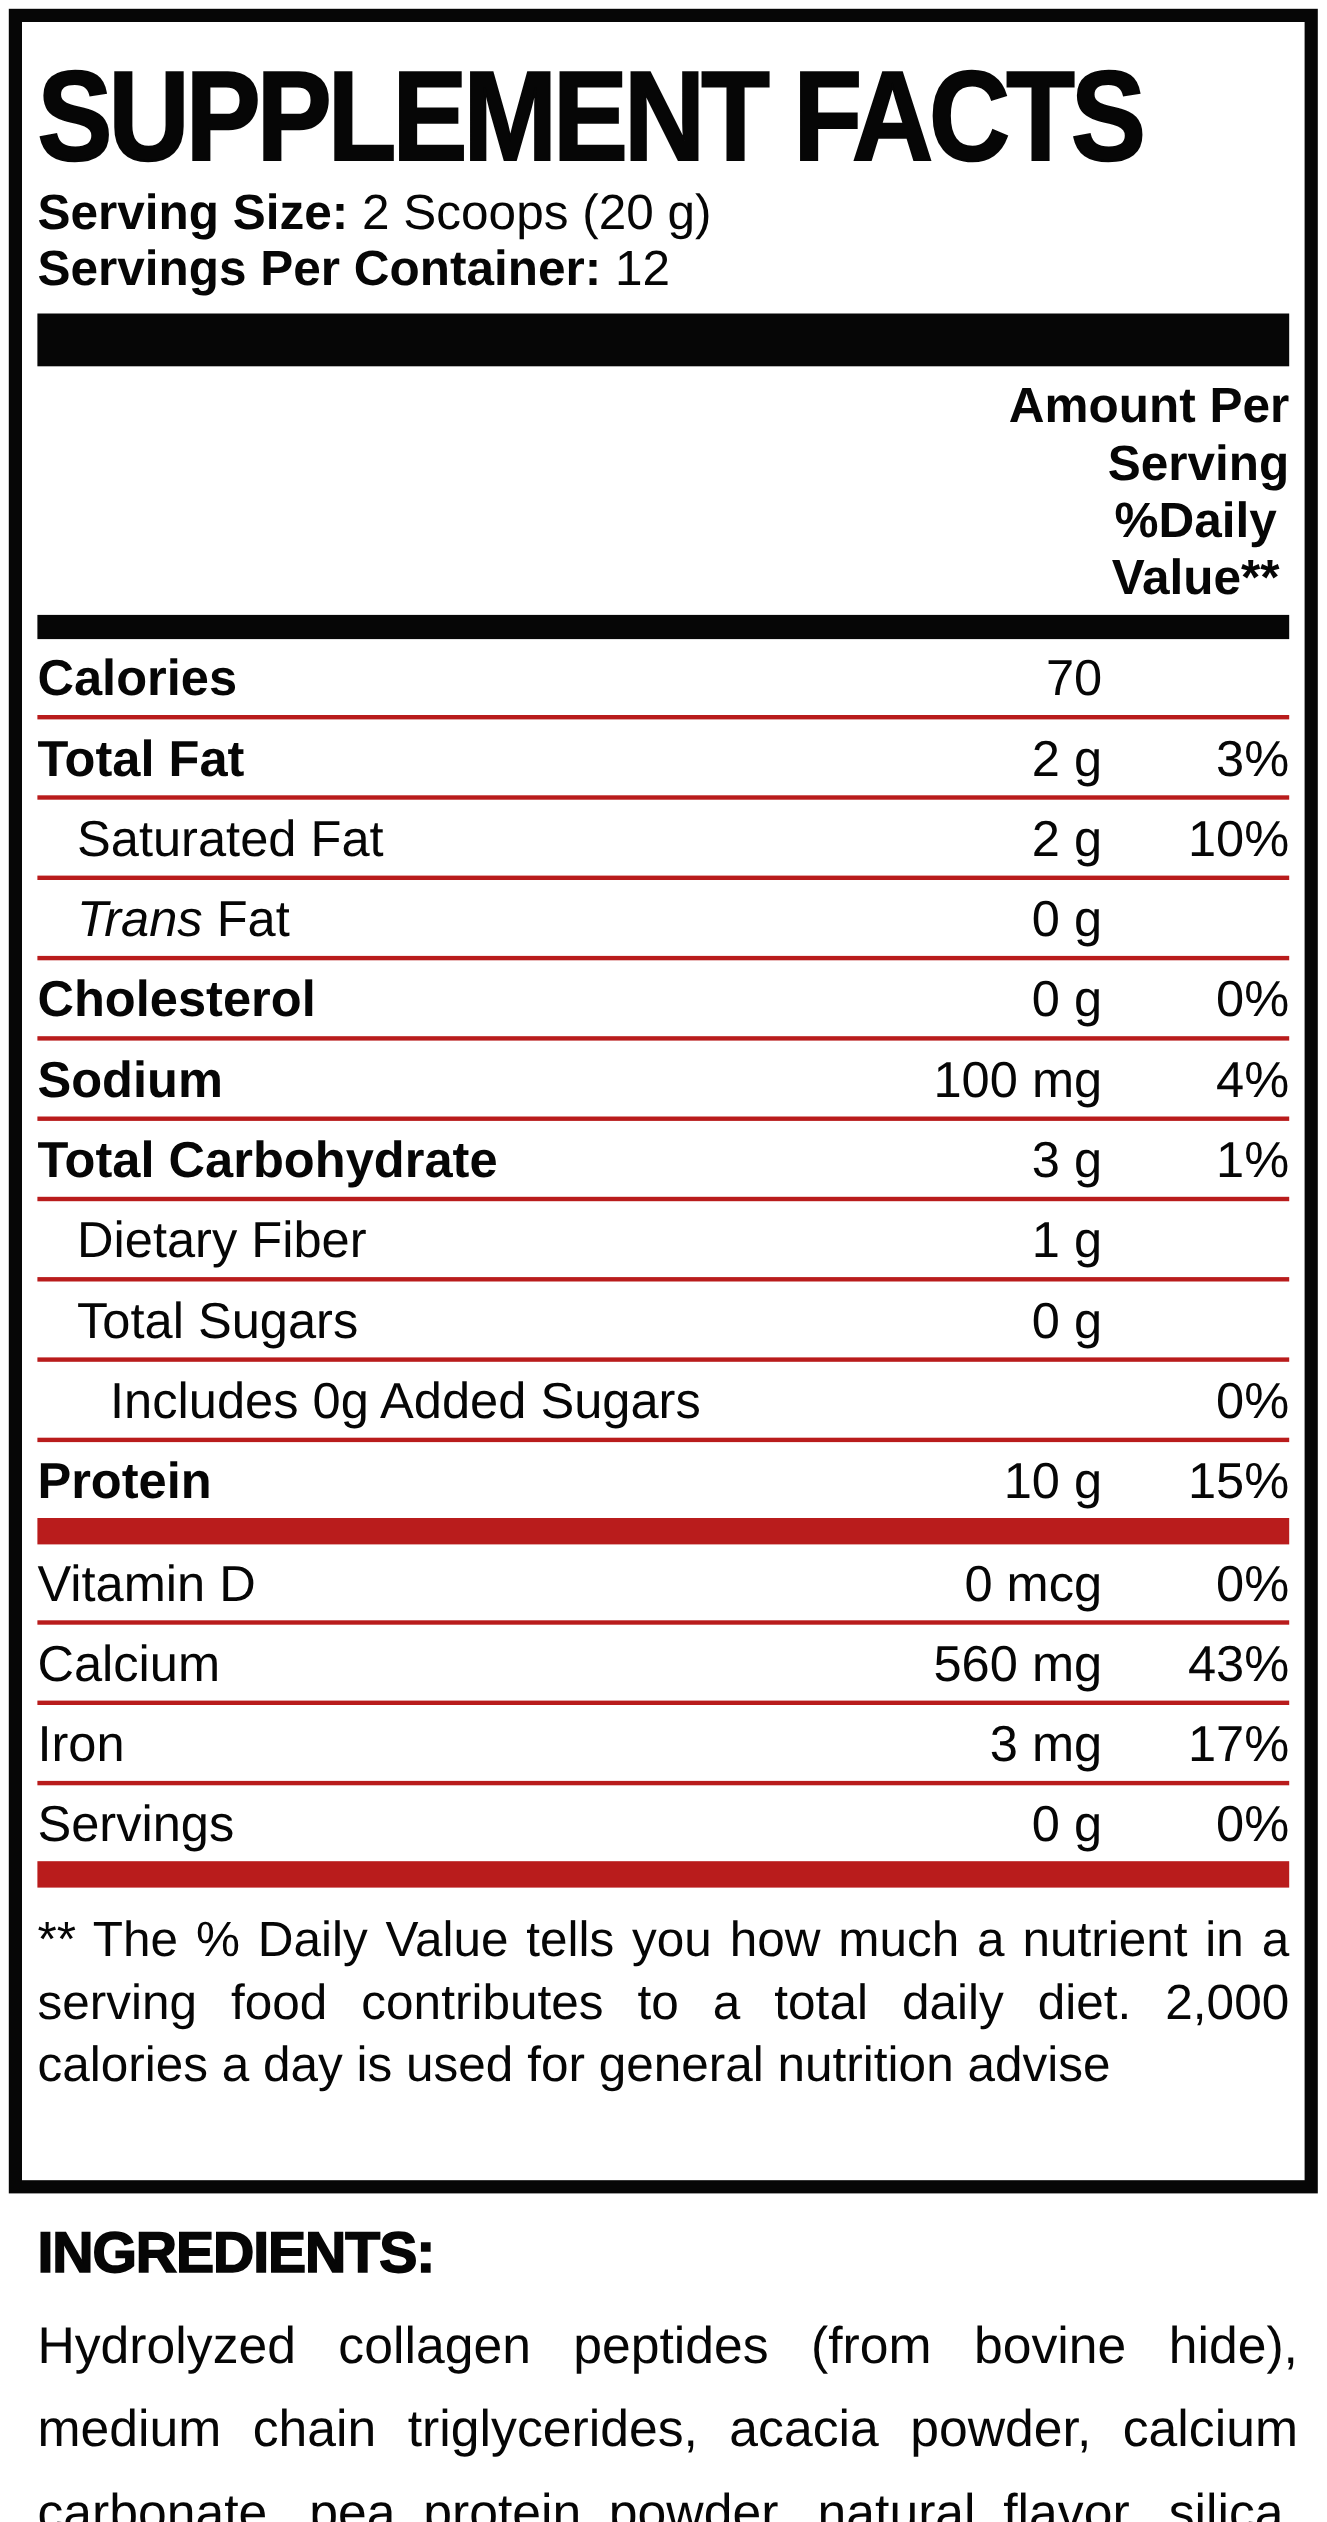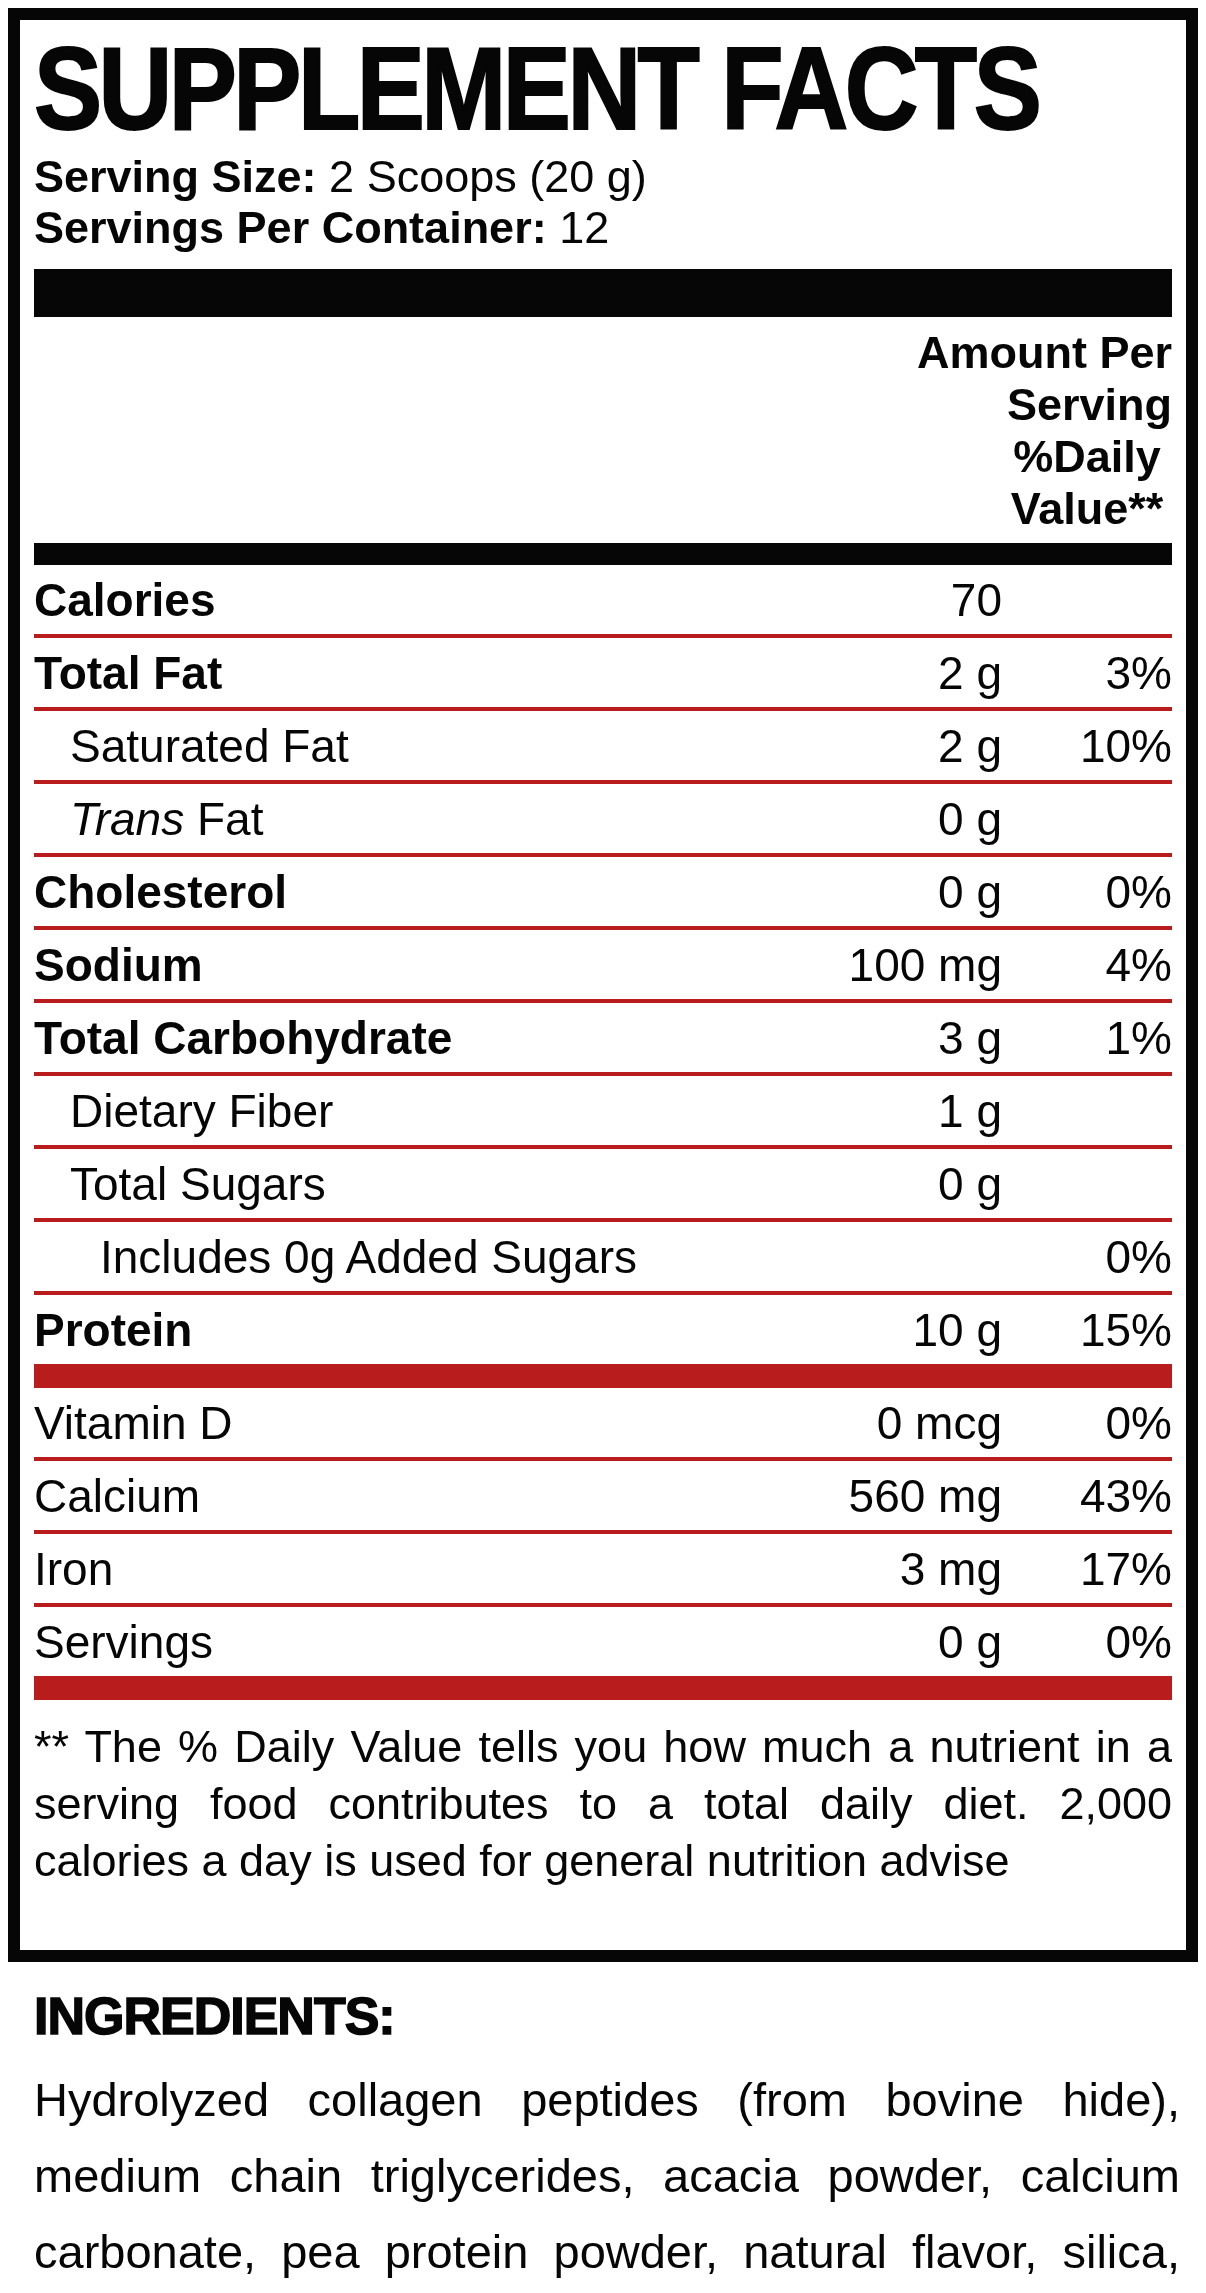--- a/index.html
+++ b/index.html
@@ -7,21 +7,21 @@
     width:1206px;height:2293px;
     background:#ffffff;
     overflow:hidden;
     font-family:"Liberation Sans", sans-serif;
     color:#060606;
     -webkit-font-smoothing:antialiased;
   }
   .label-box{
     margin:8px 8px 0 8px;
     border:12px solid #060606;
-    padding:0 14px;
+    padding:16px 14px;
     background:#ffffff;
     box-sizing:border-box;
     width:1190px;
   }
   .title{
     margin-top:14px;
     font-size:116px;
     font-weight:bold;
     line-height:0.96;
     letter-spacing:-4px;

